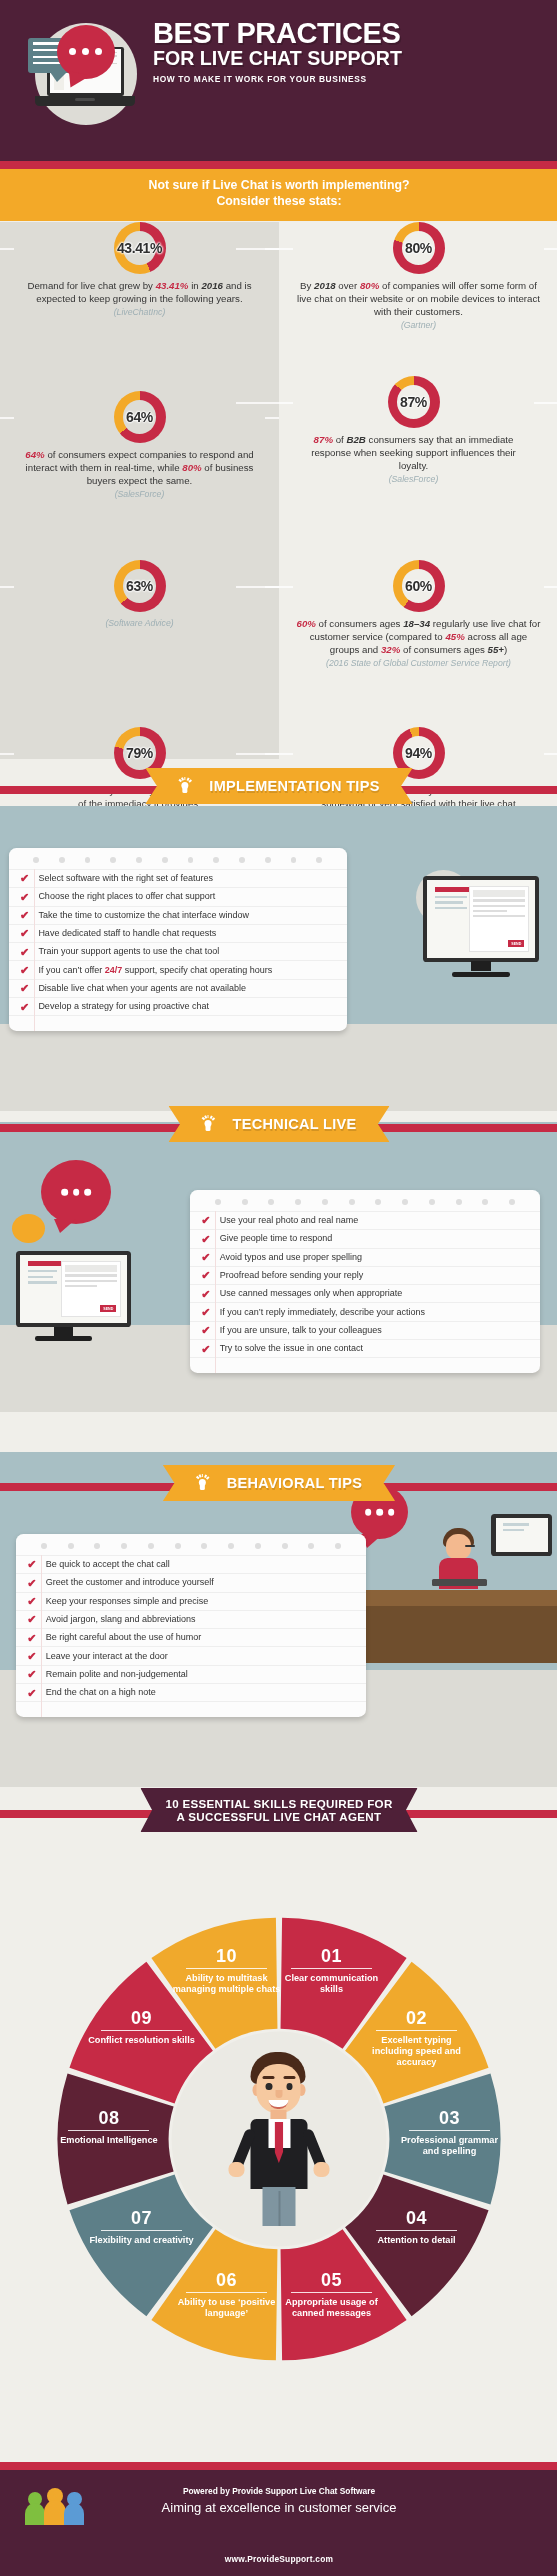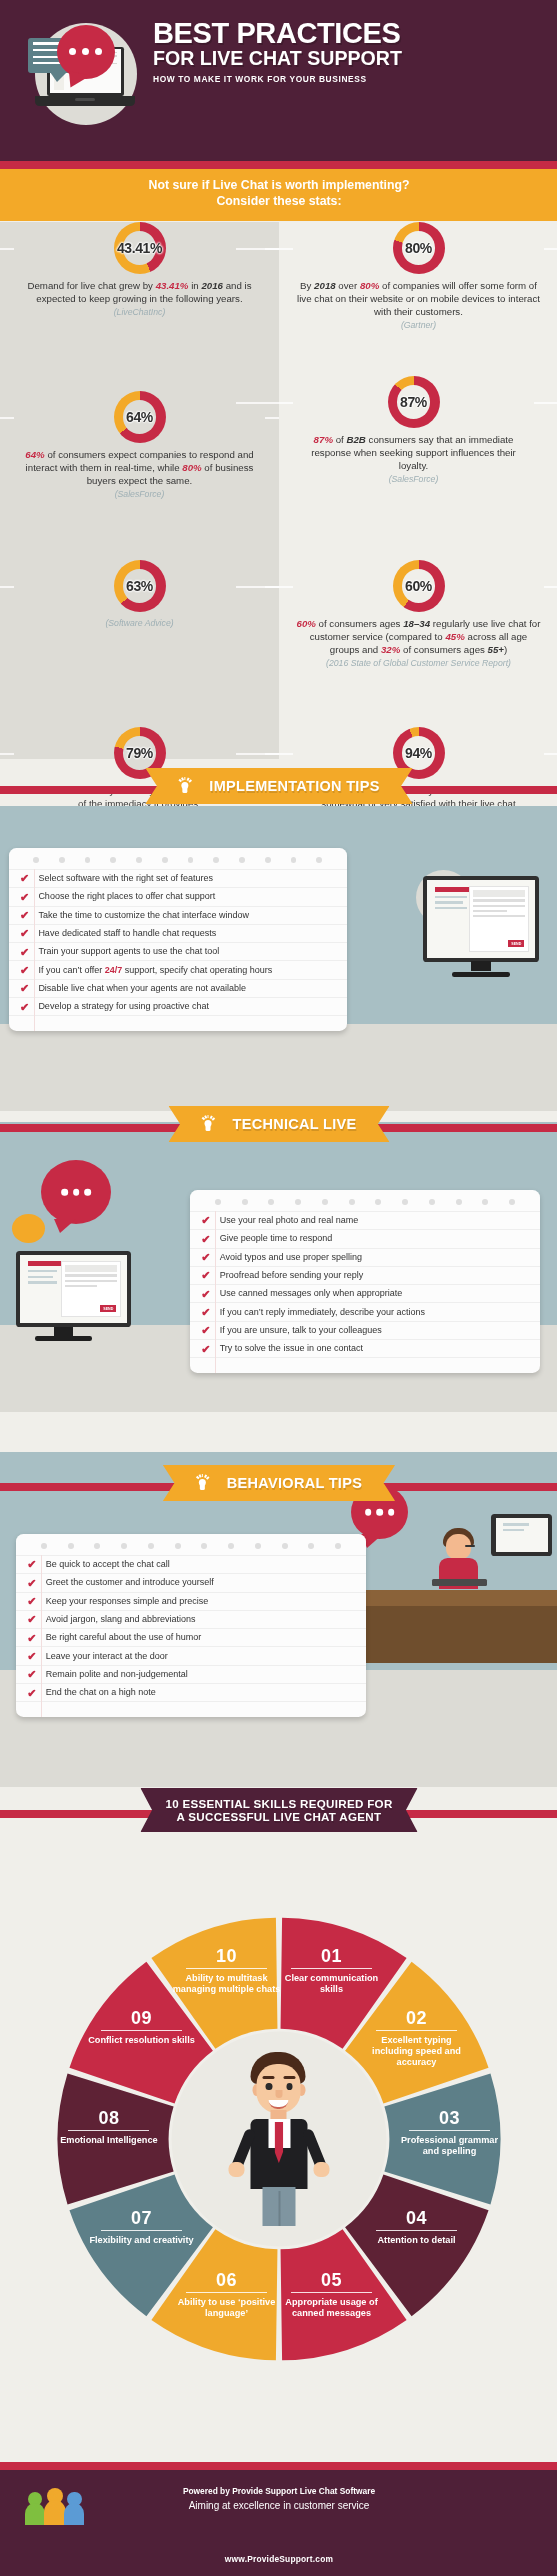--- a/index.html
+++ b/index.html
@@ -164,21 +164,21 @@
   .p-legs{position:absolute;left:38px;top:135px;width:33px;height:39px;background:#7f95a0;}
   .p-legs:after{content:"";position:absolute;left:50%;top:4.4px;width:2.2px;bottom:0;background:#6d8089;margin-left:-0.7px;}
 
   
   .footer { position:absolute; left:0; width:558px; background:#4f2038; color:#fff; }
   .footer-art { position:absolute; left:25px; top:16px; width:61px; height:39px; }
   .fa-p { position:absolute; bottom:0; border-radius:50% 50% 0 0; }
   .fa-h { position:absolute; border-radius:50%; }
   .footer-txt { position:absolute; left:0; right:0; top:14.5px; text-align:center; }
   .ft1 { font-size:8.4px; font-weight:bold; line-height:1.55; }
-  .ft2 { font-size:10px; line-height:1.55; }
+  .ft2 { font-size:13px; line-height:1.55; }
   .footer-url { position:absolute; left:0; right:0; bottom:11.6px; text-align:center;
     font-size:8.4px; font-weight:bold; letter-spacing:0.2px; }
 </style>
 </head>
 <body>
 
 <div class="page">
 
   <div class="header">
     <div class="header-art">

